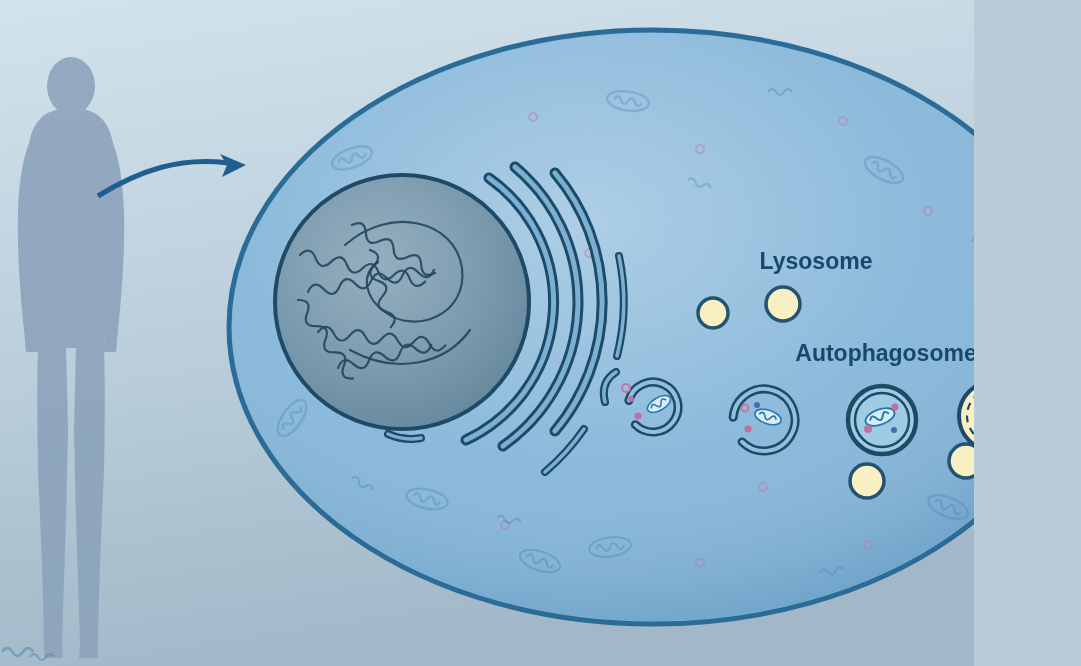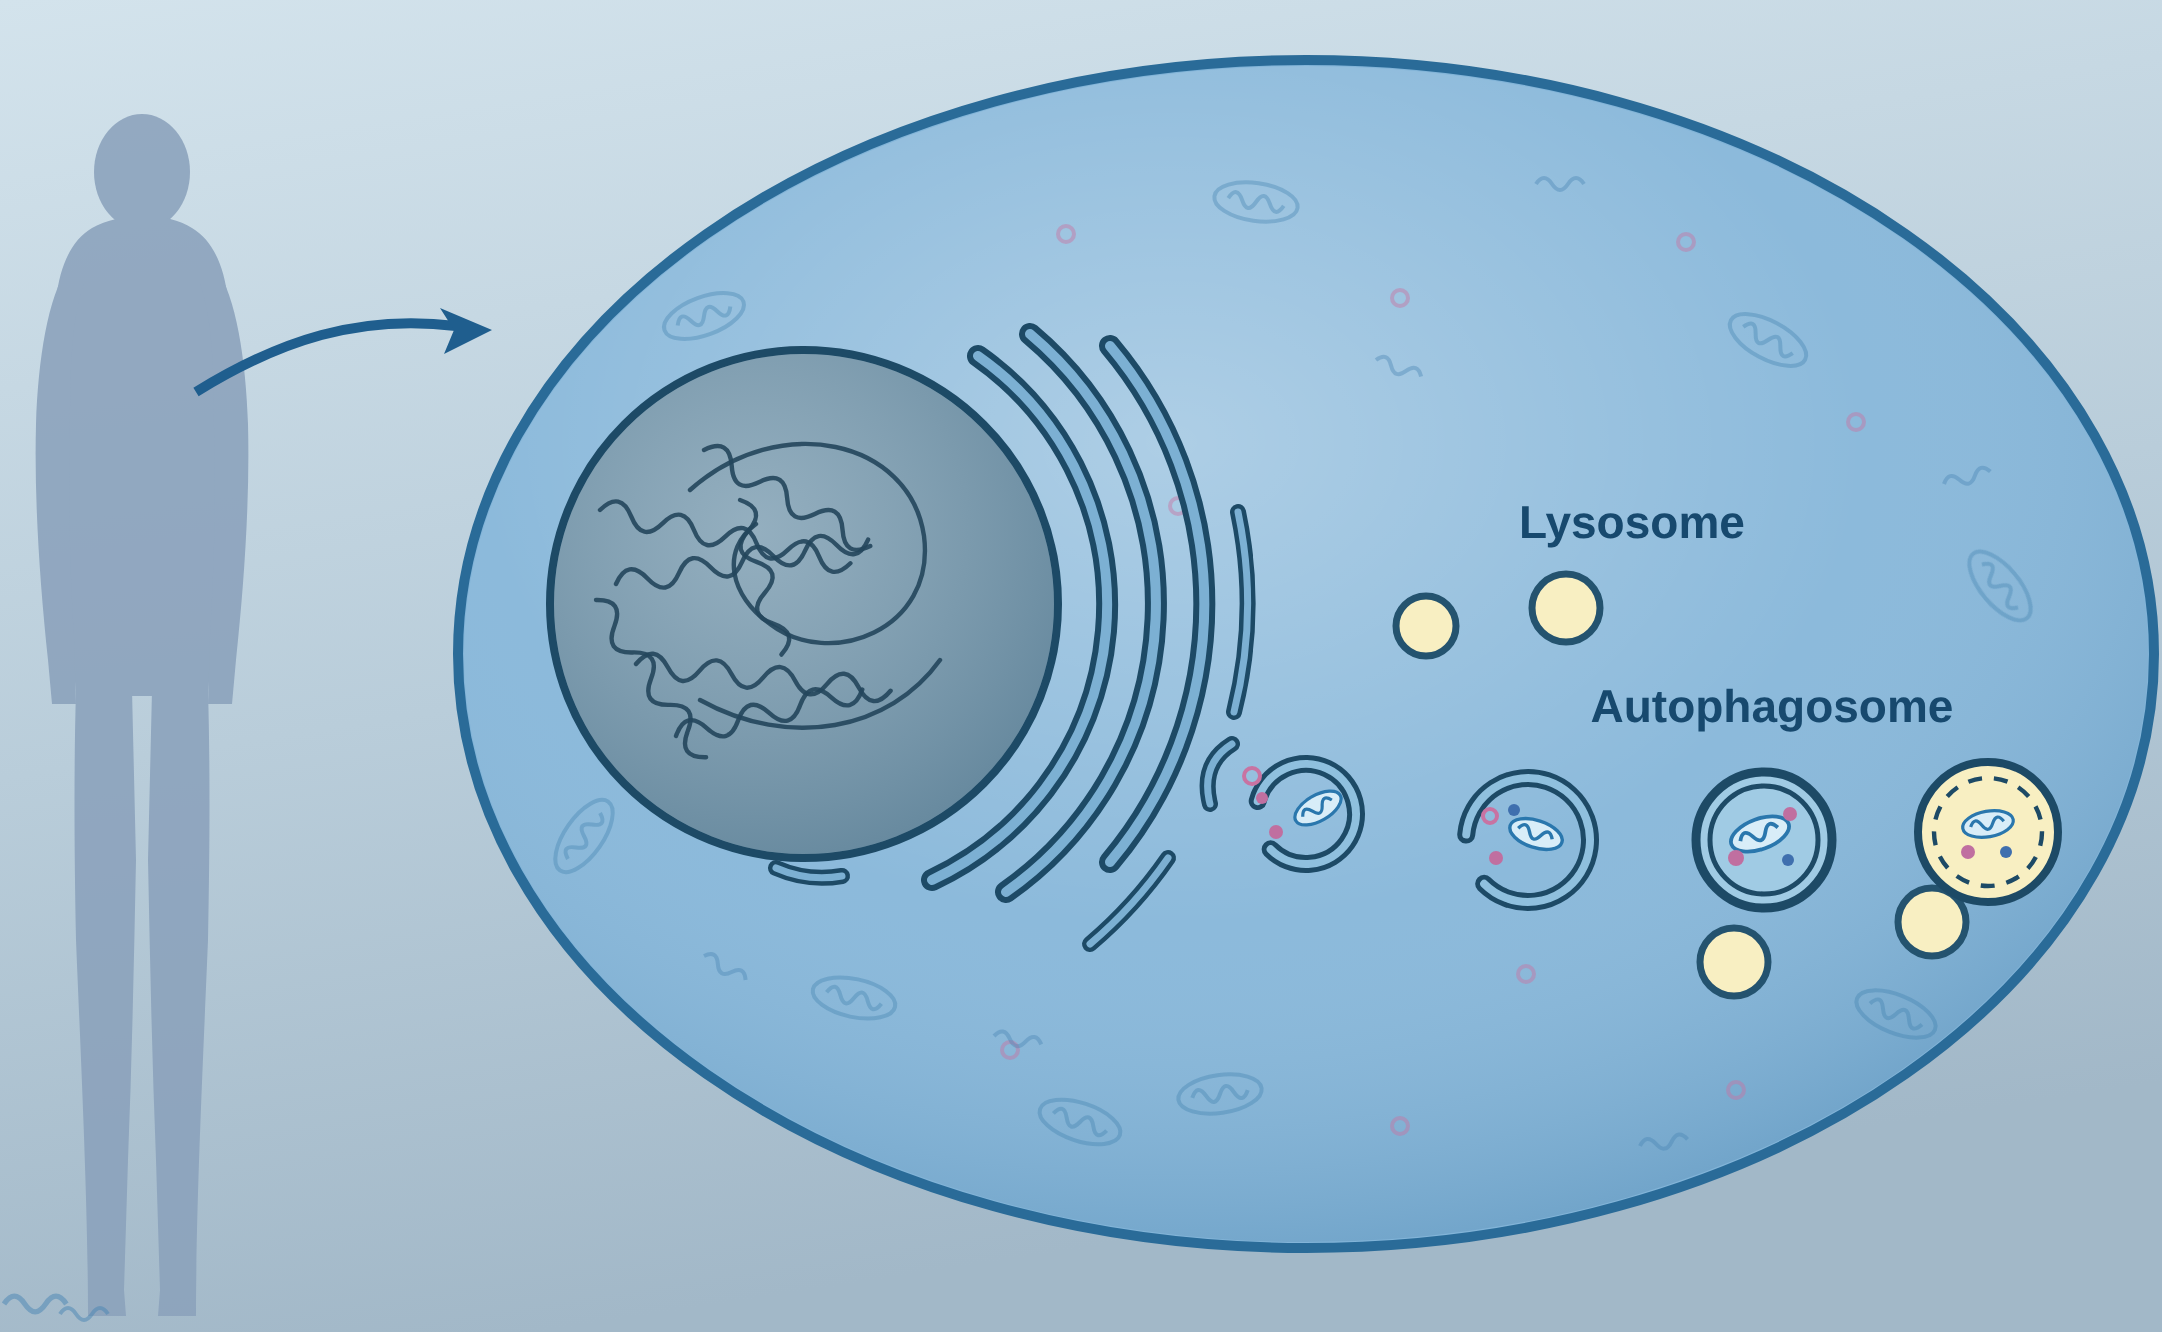--- a/index.html
+++ b/index.html
@@ -1,16 +1,16 @@
 <!DOCTYPE html>
 <html><head>
 <meta charset="utf-8">
 <style>
   html,body{margin:0;padding:0;background:#b9cdd9;}
-  .stage{position:relative;width:1081px;height:666px;overflow:hidden;}
+  .stage{position:relative;width:974px;height:666px;overflow:hidden;}
   svg{display:block;}
   .lbl{font:700 23px "Liberation Sans", sans-serif;fill:#17496e;}
   .chrom{stroke:#24465c;stroke-width:2.2;fill:none;stroke-linecap:round;opacity:.9;}
   .rib-o{stroke:#1d4a66;stroke-width:11;fill:none;stroke-linecap:round;}
   .rib-i{stroke:#7cb0d3;stroke-width:5;fill:none;stroke-linecap:round;}
   .rib-o.sm{stroke-width:8;}
   .rib-i.sm{stroke-width:3.5;}
   .cup-o{stroke:#1d4a66;stroke-width:9;fill:none;stroke-linecap:round;}
   .cup-i{stroke:#8fc0de;stroke-width:4;fill:none;stroke-linecap:round;}
   .lyso{stroke:#24536f;stroke-width:3.5;}

